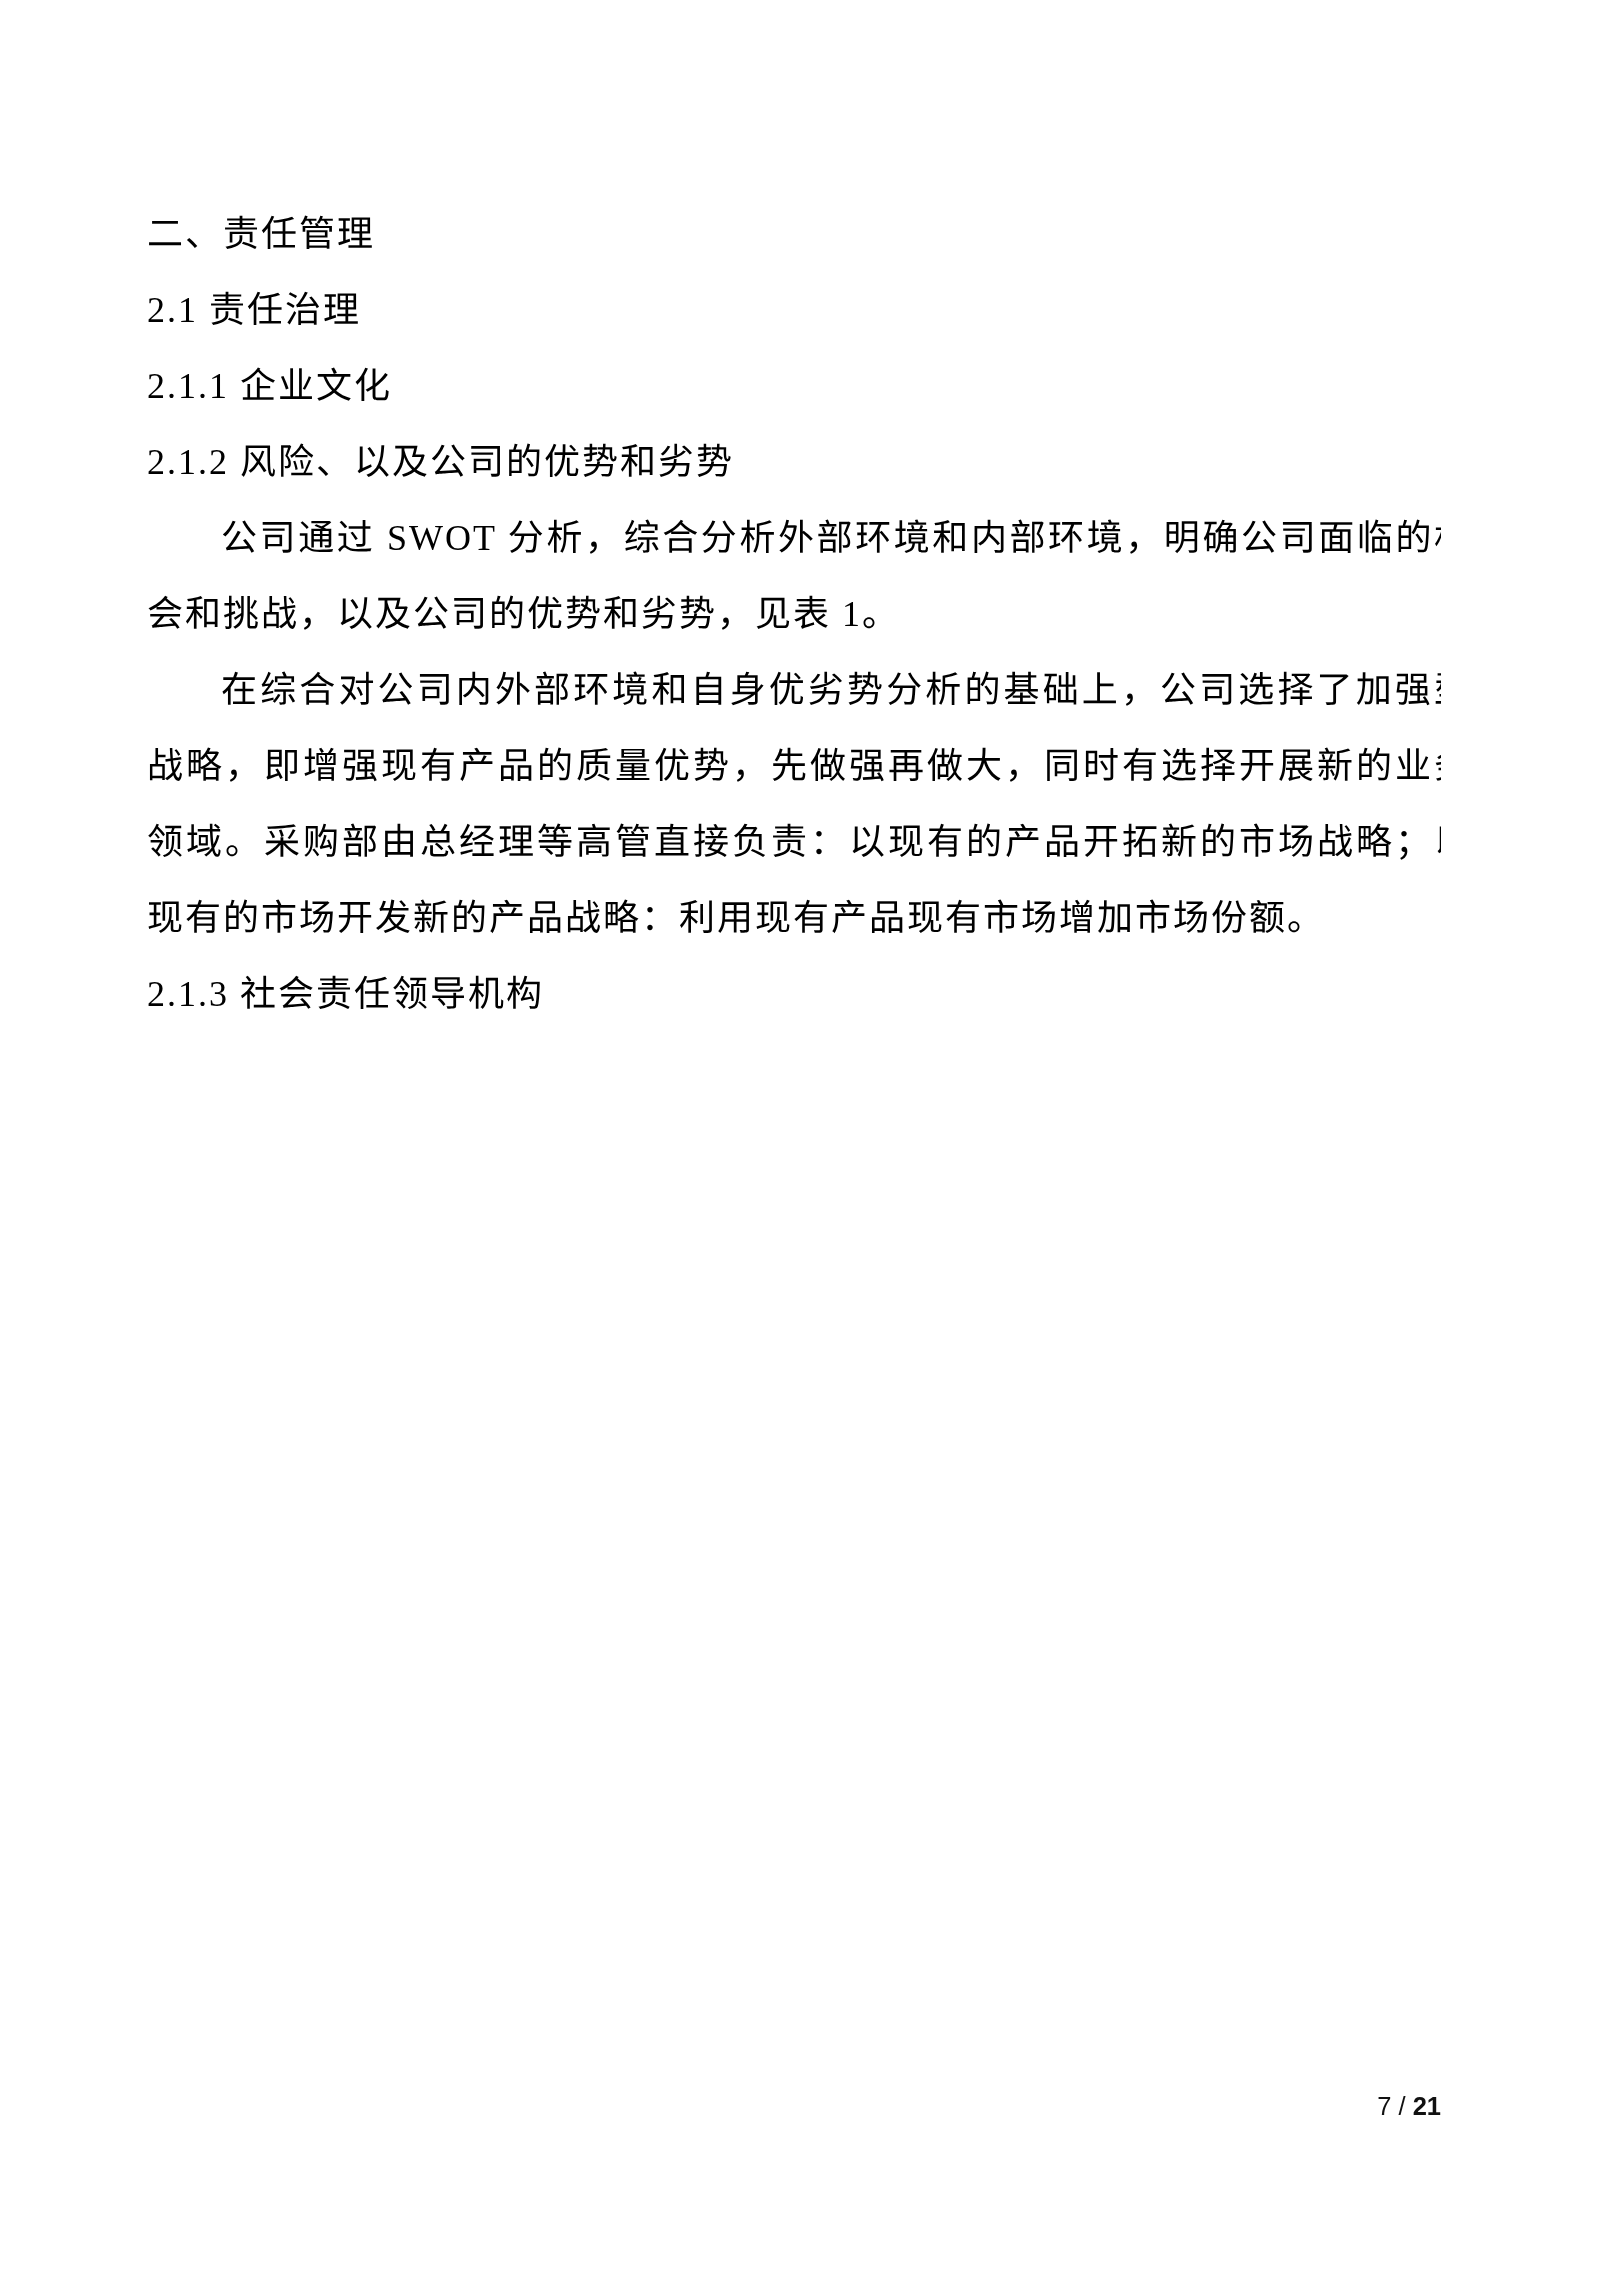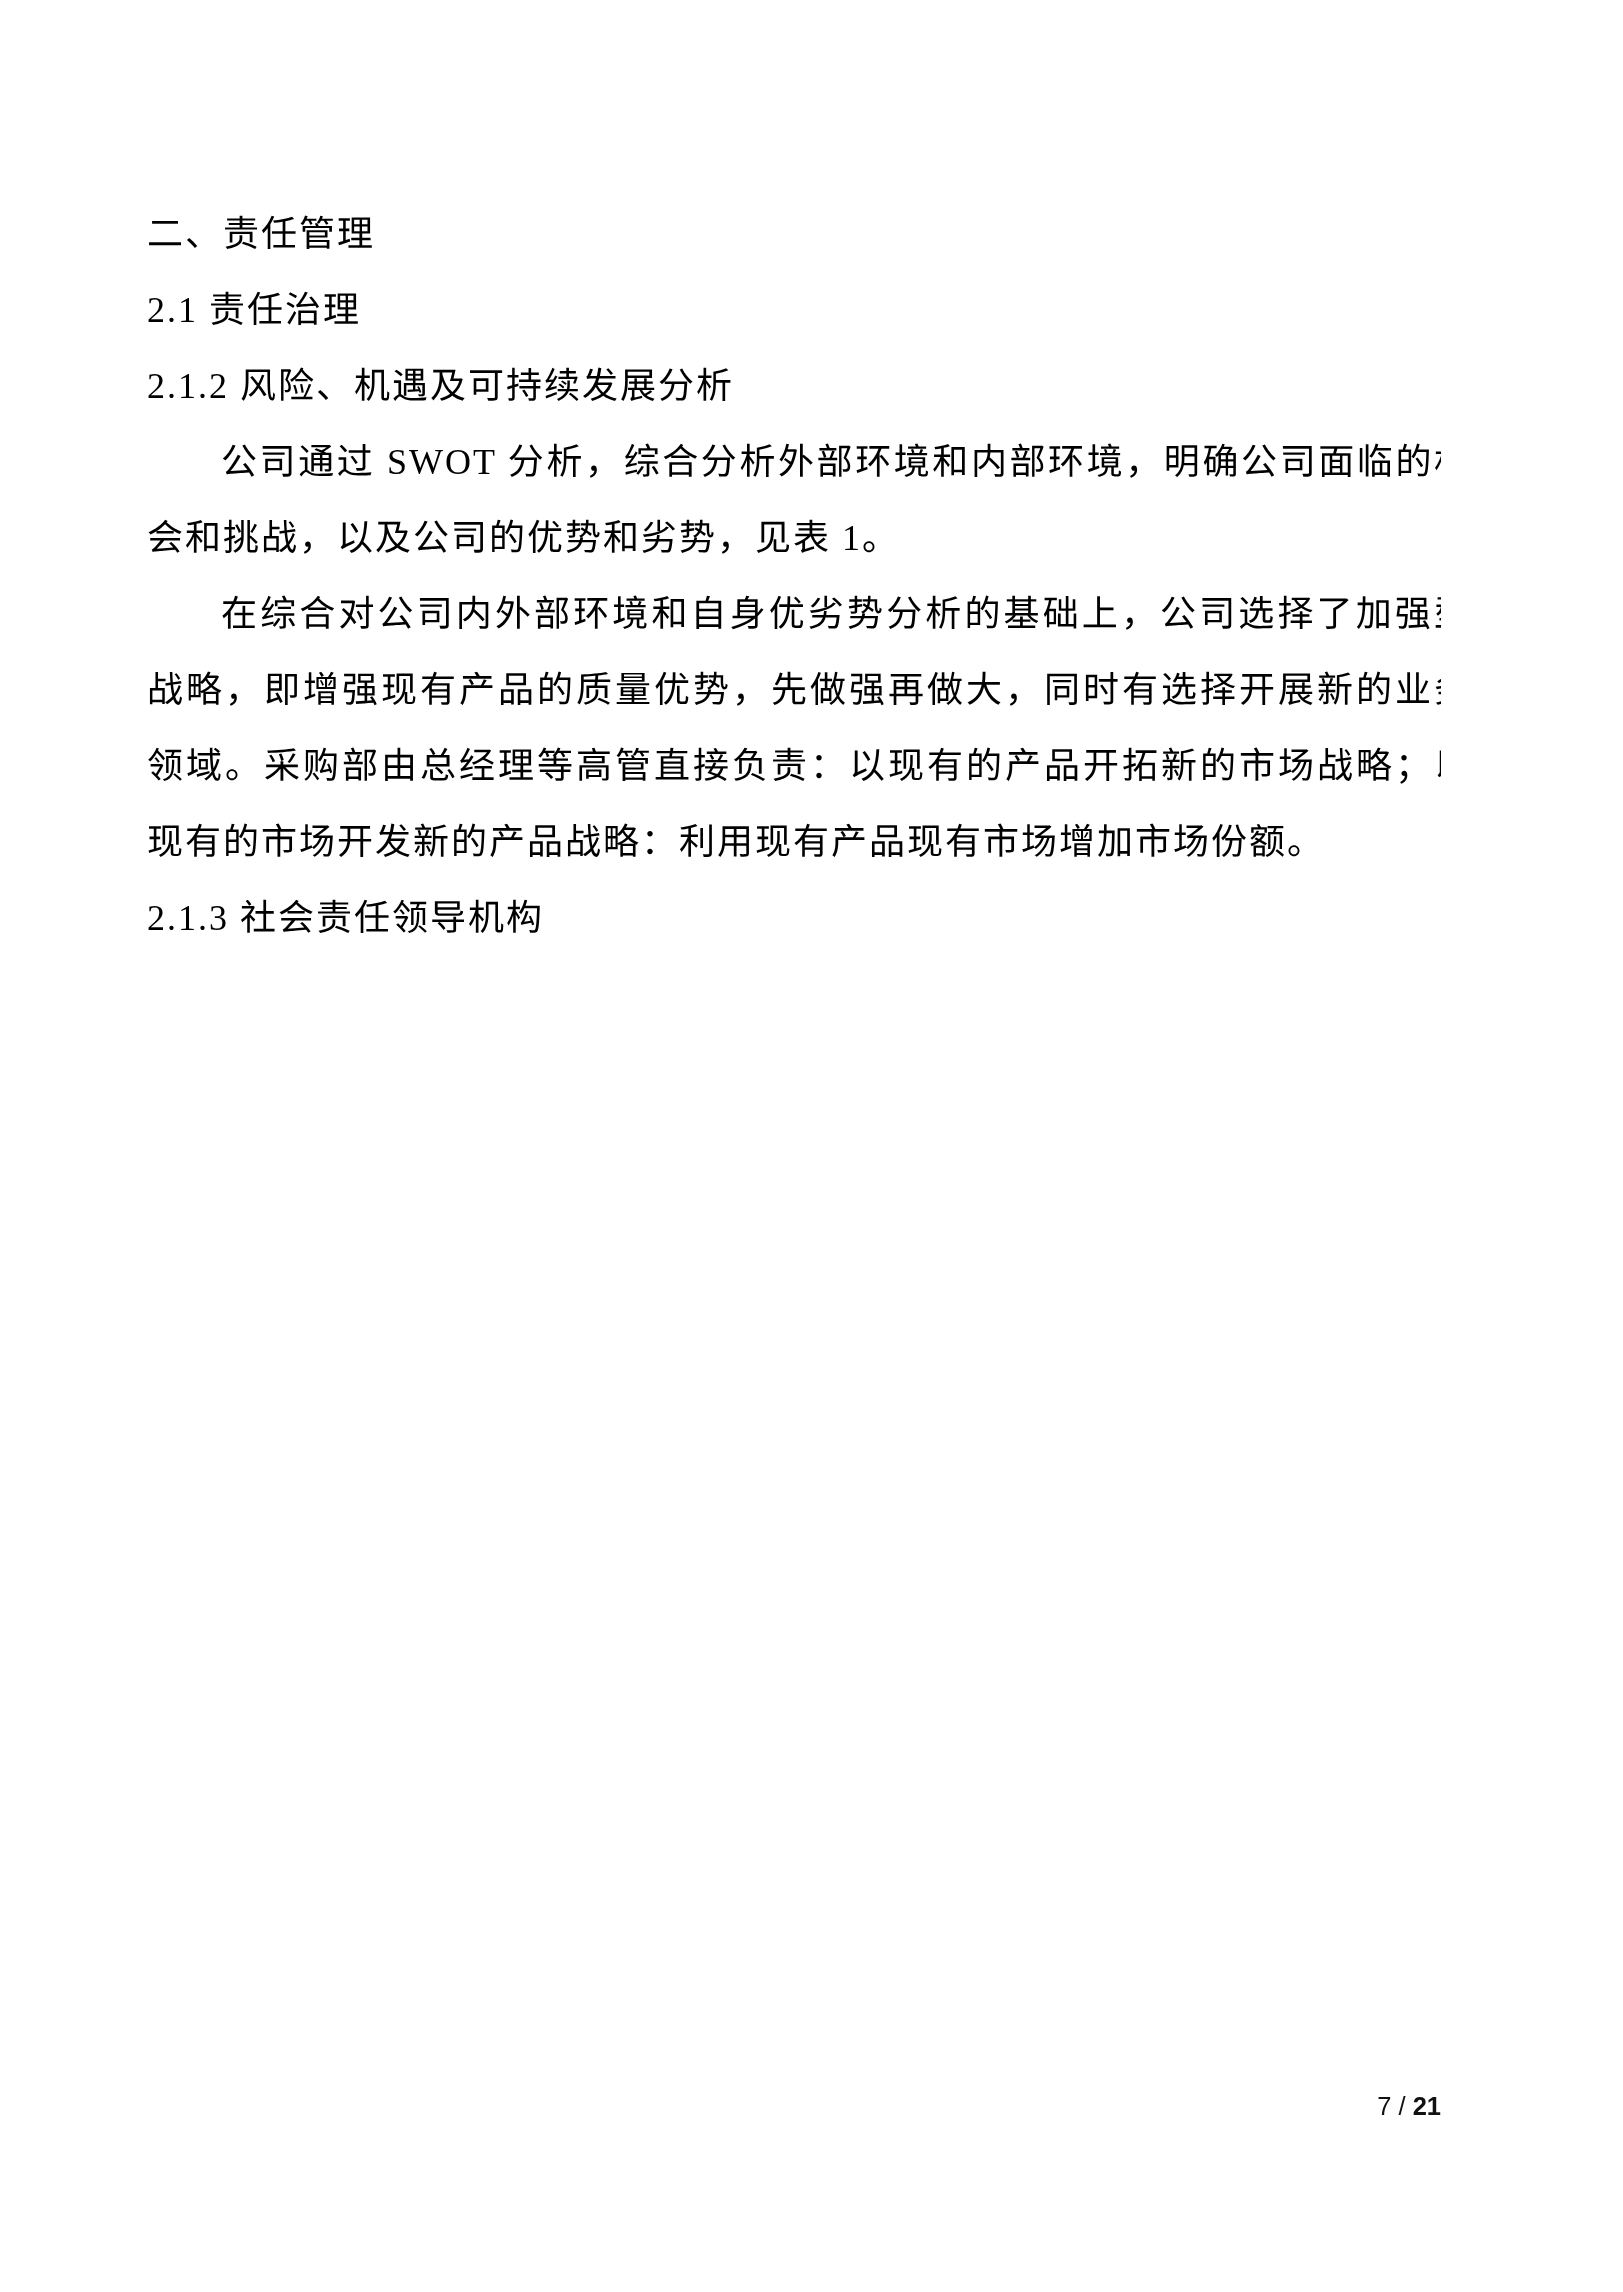--- a/index.html
+++ b/index.html
@@ -54,21 +54,22 @@
     font-weight: bold;
   }
 </style>
 </head>
 <body>
 
 <div class="page">
   <div class="content">
     <h1 class="block heading">二、责任管理</h1>
     <h2 class="block heading">2.1 责任治理</h2>
-    <h3 class="block heading">2.1.2 风险、机遇及可持续发展分析</h3>
+    <h3 class="block heading">2.1.1 企业文化</h3>
+    <h3 class="block heading">2.1.2 风险、以及公司的优势和劣势</h3>
     <p class="block para">公司通过 SWOT 分析，综合分析外部环境和内部环境，明确公司面临的机会和挑战，以及公司的优势和劣势，见表 1。</p>
     <p class="block para">在综合对公司内外部环境和自身优劣势分析的基础上，公司选择了加强型战略，即增强现有产品的质量优势，先做强再做大，同时有选择开展新的业务领域。采购部由总经理等高管直接负责：以现有的产品开拓新的市场战略；以现有的市场开发新的产品战略：利用现有产品现有市场增加市场份额。</p>
     <h3 class="block heading">2.1.3 社会责任领导机构</h3>
   </div>
 
   <div class="footer">
     <span class="page-current">7</span><span class="page-separator"> / </span><span class="page-total">21</span>
   </div>
 </div>
 

